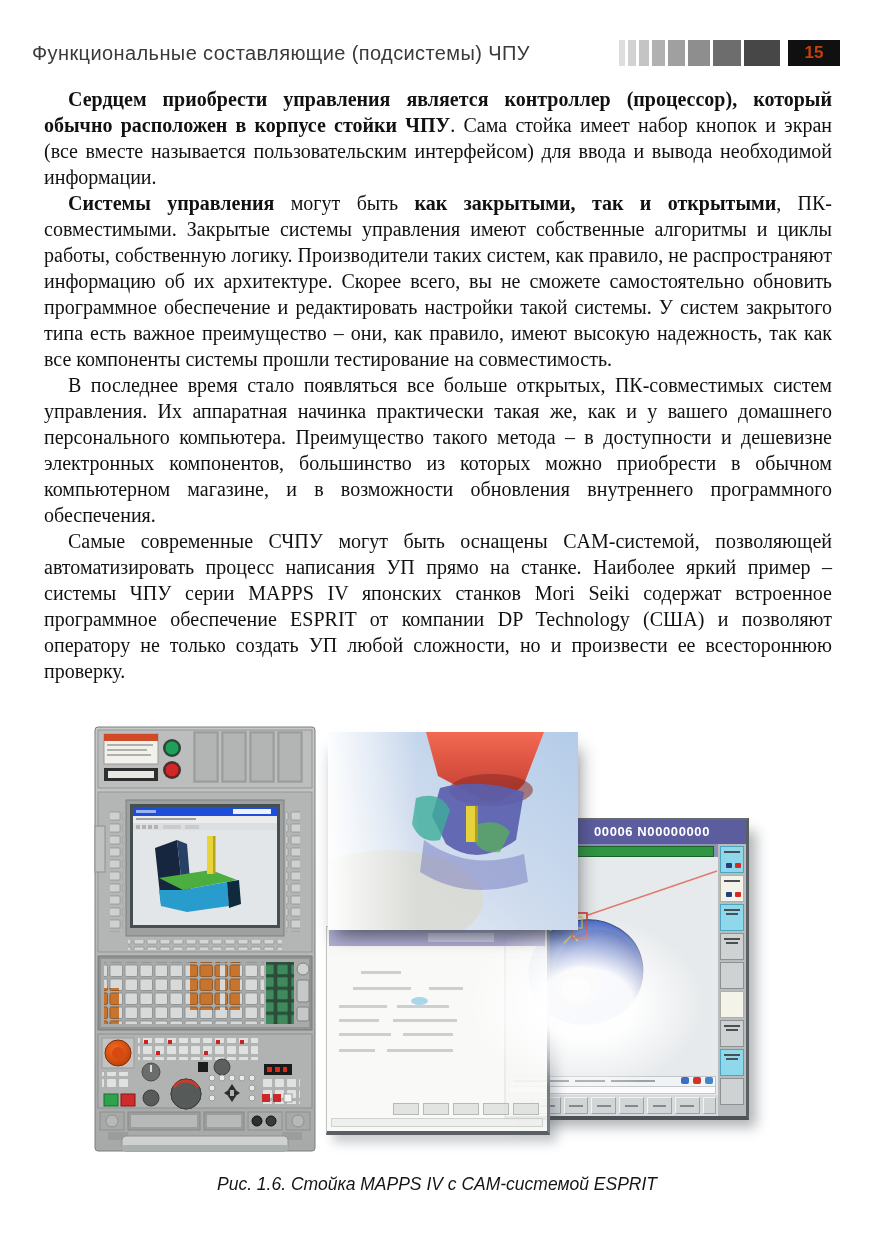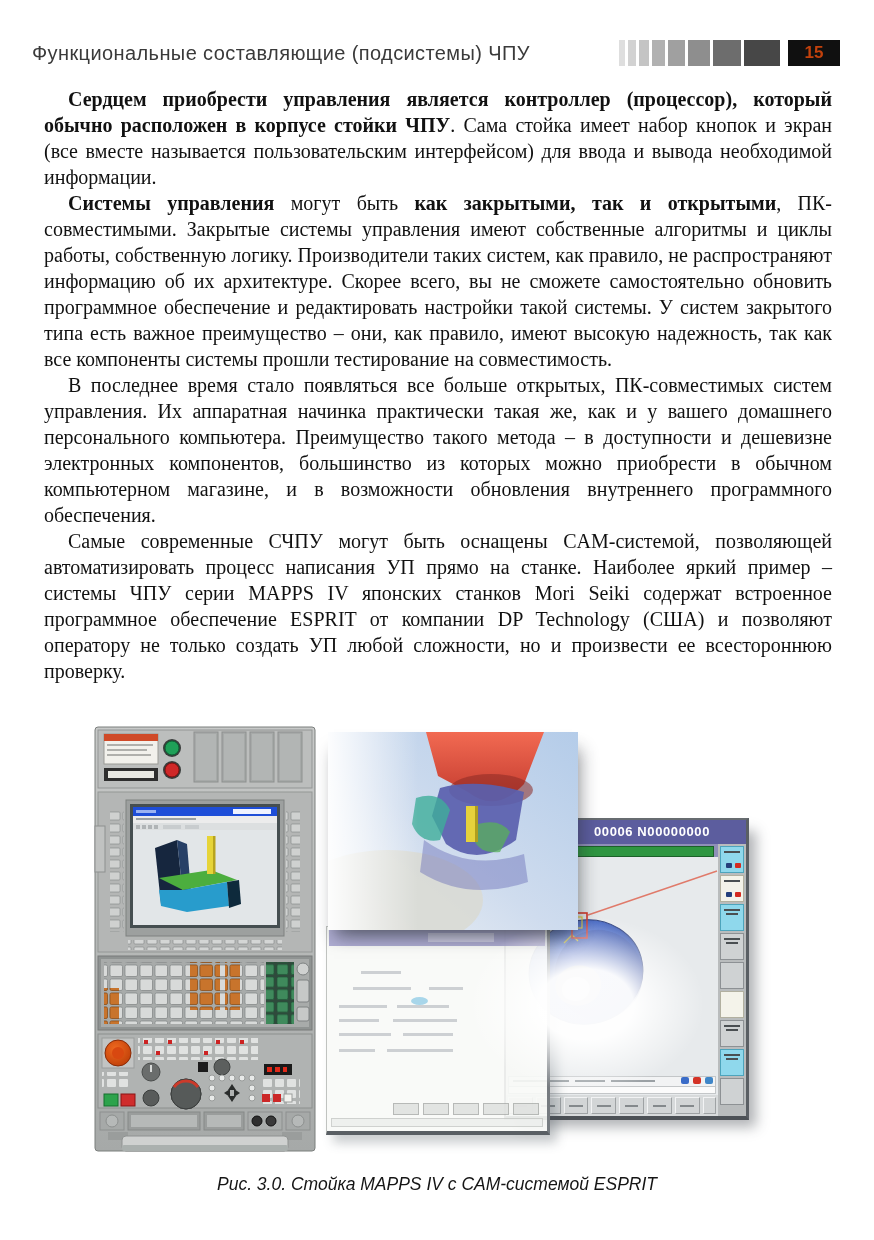--- a/index.html
+++ b/index.html
@@ -461,13 +461,13 @@
 
     <g>
       <rect x="14" y="406" width="20" height="8" fill="#9a9d9c"></rect>
       <rect x="188" y="406" width="20" height="8" fill="#9a9d9c"></rect>
       <rect x="28" y="410" width="166" height="15" rx="4" fill="#cfd1d0" stroke="#8f9291"></rect>
       <rect x="28" y="419" width="166" height="6" rx="2" fill="#aab0ae"></rect>
     </g>
   </svg>
 </div>
 
-<div class="caption">Рис. 3.0. Стойка MAPPS IV с CAM-системой ESPRIT</div>
+<div class="caption">Рис. 1.6. Стойка MAPPS IV с CAM-системой ESPRIT</div>
 
 </body></html>

